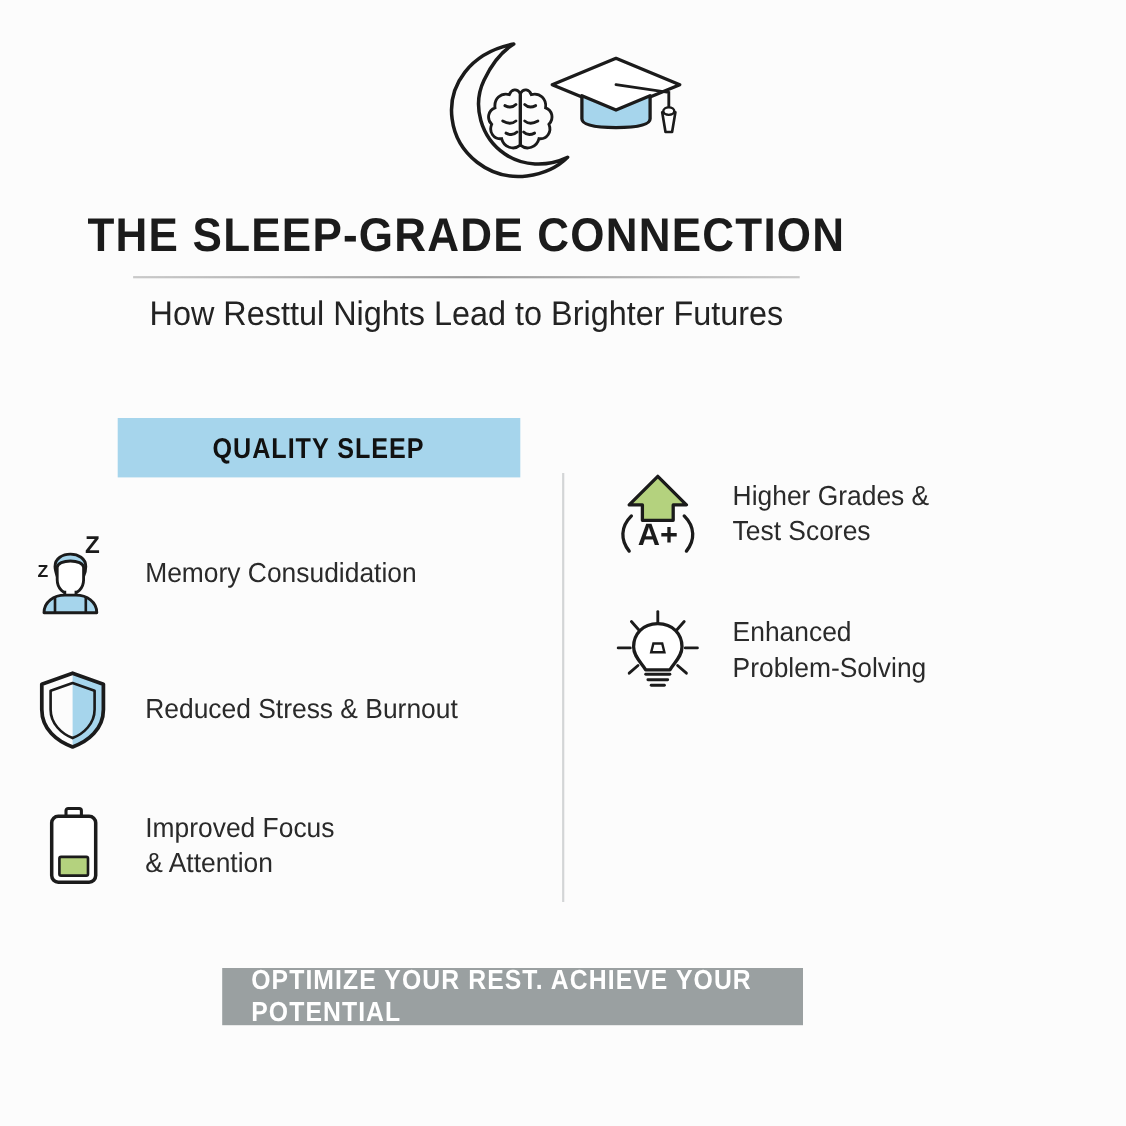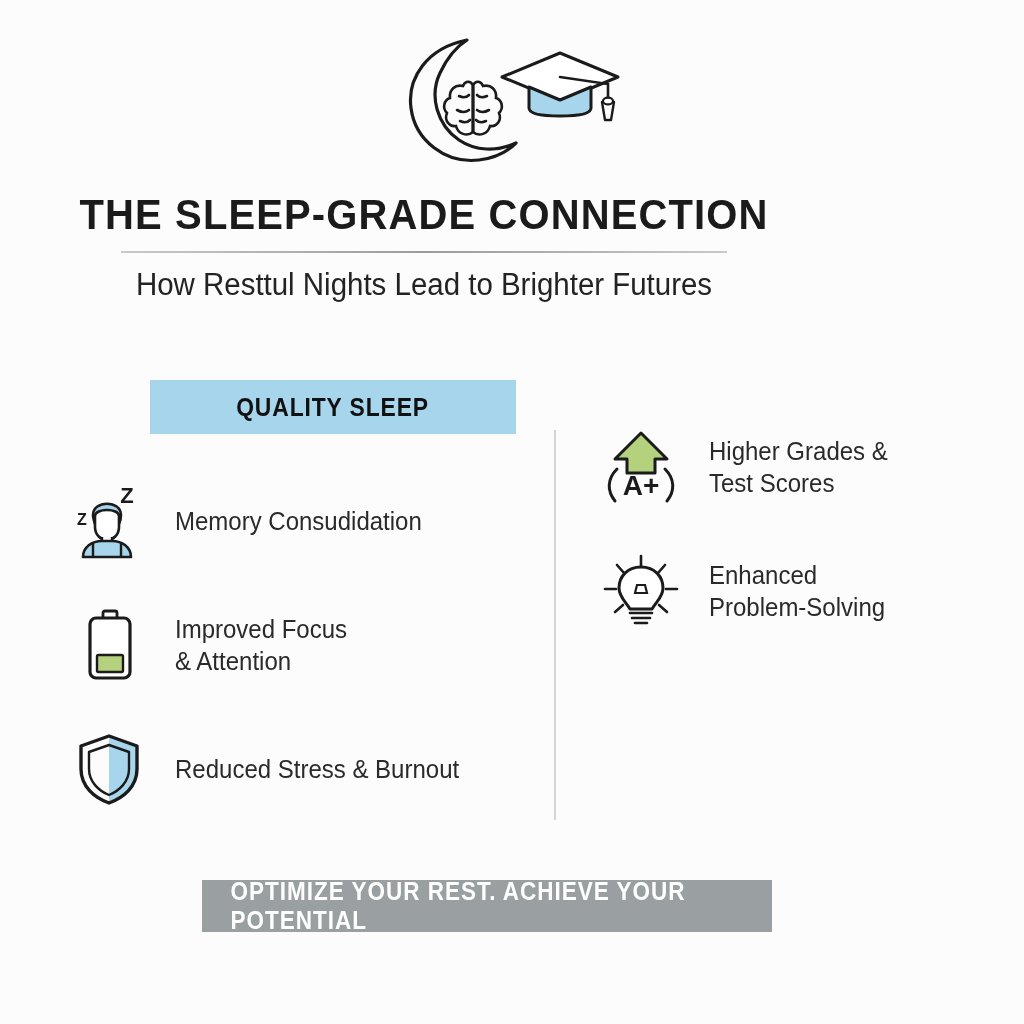--- a/index.html
+++ b/index.html
@@ -65,21 +65,20 @@
     transform: scaleX(0.95);
   }
 
   
   .columns {
     position: absolute;
     top: 380px;
     left: 0;
     width: 860px;
     height: 460px;
-    margin-left: 43px;
   }
   .divider-vertical {
     position: absolute;
     left: 511px;
     top: 50px;
     width: 2px;
     height: 390px;
     background: #d3d5d6;
   }
   .column {
@@ -134,21 +133,21 @@
   .column.left .item-icon  { margin-left: 4px; }
   .column.left .item-label { margin-left: 18px; }
   .column.right .item-icon  { margin-left: 0px; }
   .column.right .item-label { margin-left: 20px; }
 
   
   .footer-banner {
     position: absolute;
     left: 202px;
     top: 880px;
-    width: 570px;
+    width: 528px;
     height: 52px;
     background: #9aa0a1;
     display: flex;
     align-items: center;
     justify-content: center;
   }
   .footer-text {
     font-family: "Liberation Sans Narrow", "Liberation Sans", sans-serif;
     font-size: 25px;
     font-weight: bold;
@@ -227,42 +226,42 @@
 
               <path d="M14 74 C14 64 23 58 33 58 L43 58 C53 58 62 64 62 74 Z" fill="#a6d5ec" stroke="#1b1b1b" stroke-width="2.6" stroke-linejoin="round"></path>
               <path d="M24 60 L24 74 M52 60 L52 74" fill="none" stroke="#1b1b1b" stroke-width="2.4"></path>
             </svg>
           </span>
           <span class="item-label">Memory Consudidation</span>
         </div>
 
         <div class="item">
           <span class="item-icon">
+            <svg width="72" height="76" viewBox="0 0 72 76">
+
+              <path d="M36 5 L64 15 L64 38 C64 56 50 67 36 72 Z" fill="#a6d5ec"></path>
+
+              <path d="M36 5 L64 15 L64 38 C64 56 50 67 36 72 C22 67 8 56 8 38 L8 15 Z" fill="none" stroke="#1b1b1b" stroke-width="3.4" stroke-linejoin="round"></path>
+
+              <path d="M36 14 L56 21 L56 38 C56 51 46 60 36 64 C26 60 16 51 16 38 L16 21 Z" fill="none" stroke="#1b1b1b" stroke-width="2.4" stroke-linejoin="round"></path>
+            </svg>
+          </span>
+          <span class="item-label">Reduced Stress &amp; Burnout</span>
+        </div>
+
+        <div class="item">
+          <span class="item-icon">
             <svg width="62" height="76" viewBox="0 0 62 76">
               <rect x="25" y="4" width="14" height="8" rx="2" fill="#ffffff" stroke="#1b1b1b" stroke-width="2.8"></rect>
               <rect x="12" y="11" width="40" height="60" rx="6" fill="#ffffff" stroke="#1b1b1b" stroke-width="3.2"></rect>
               <rect x="19" y="48" width="26" height="17" rx="1.5" fill="#b4d27e" stroke="#1b1b1b" stroke-width="2.4"></rect>
             </svg>
           </span>
           <span class="item-label">Improved Focus
 &amp; Attention</span>
-        </div>
-
-        <div class="item">
-          <span class="item-icon">
-            <svg width="72" height="76" viewBox="0 0 72 76">
-
-              <path d="M36 5 L64 15 L64 38 C64 56 50 67 36 72 Z" fill="#a6d5ec"></path>
-
-              <path d="M36 5 L64 15 L64 38 C64 56 50 67 36 72 C22 67 8 56 8 38 L8 15 Z" fill="none" stroke="#1b1b1b" stroke-width="3.4" stroke-linejoin="round"></path>
-
-              <path d="M36 14 L56 21 L56 38 C56 51 46 60 36 64 C26 60 16 51 16 38 L16 21 Z" fill="none" stroke="#1b1b1b" stroke-width="2.4" stroke-linejoin="round"></path>
-            </svg>
-          </span>
-          <span class="item-label">Reduced Stress &amp; Burnout</span>
         </div>
 
       </div>
     </div>
 
     <div class="column right">
 
       <div class="item-list">
 
         <div class="item">

